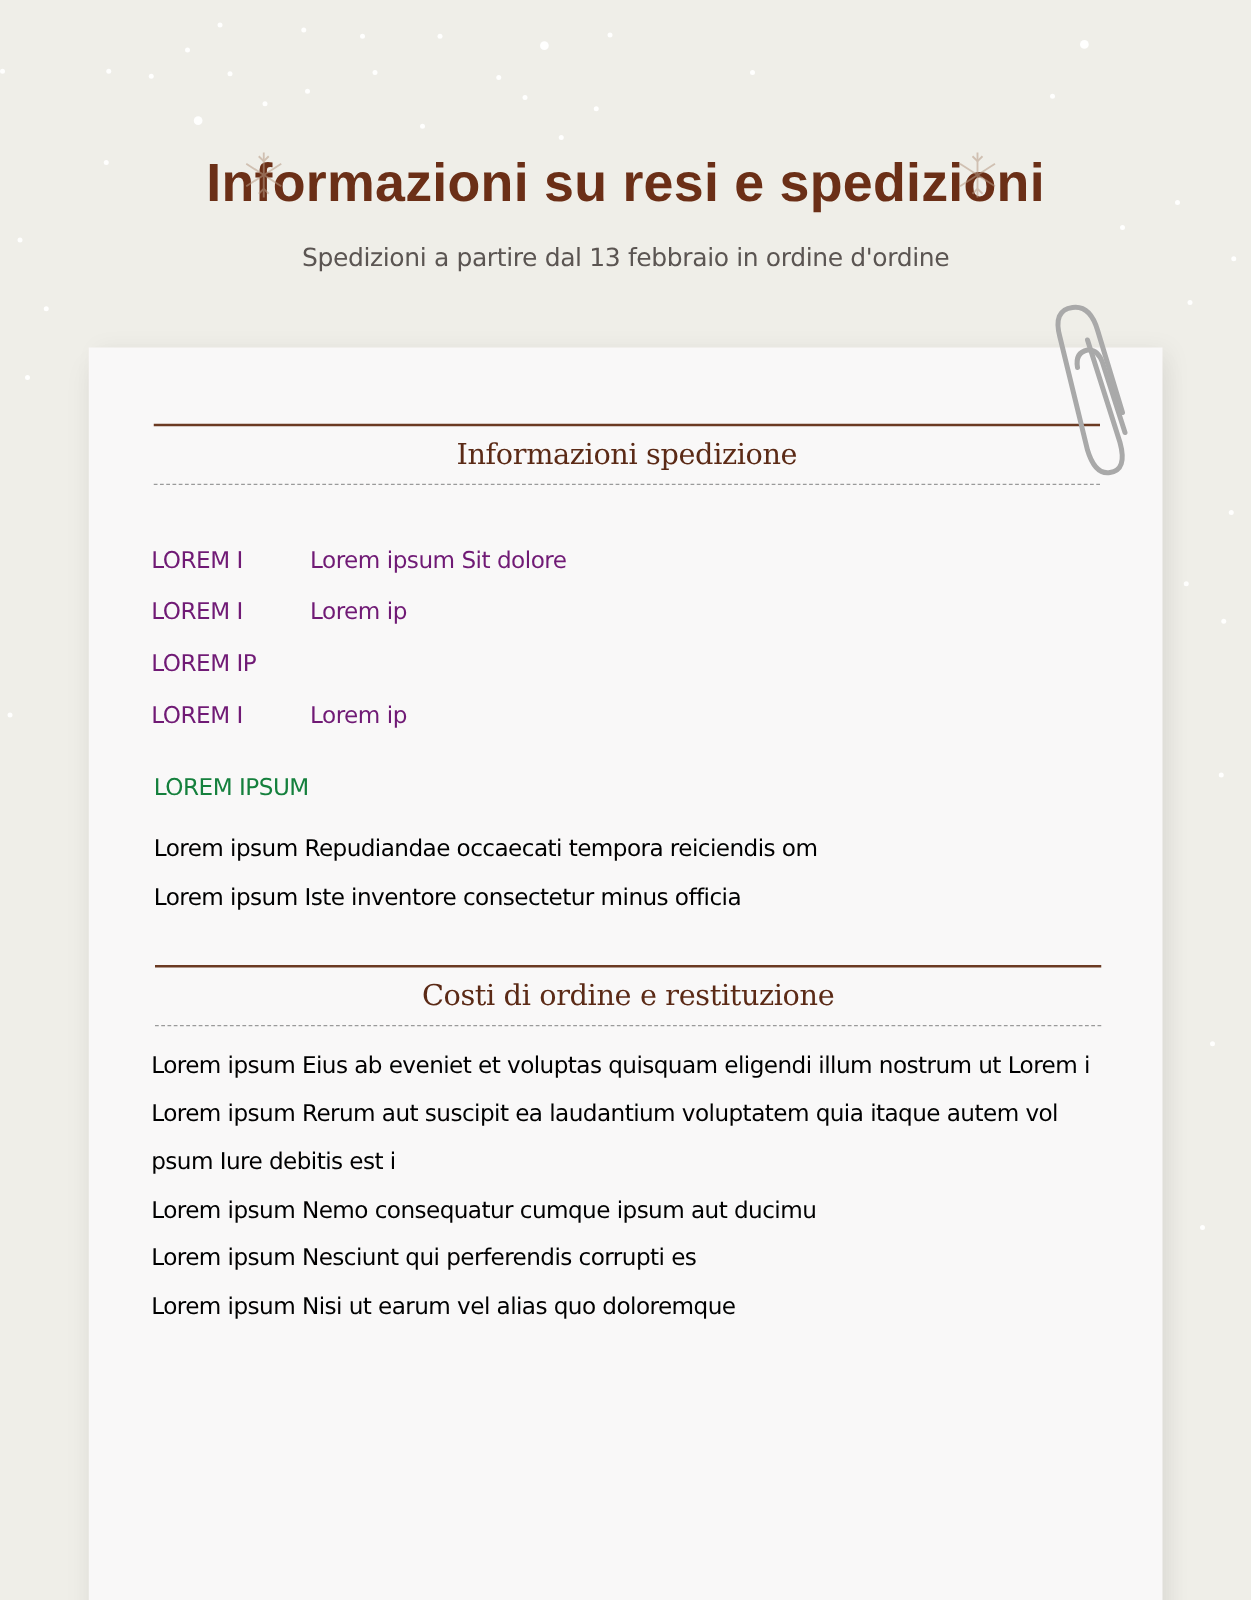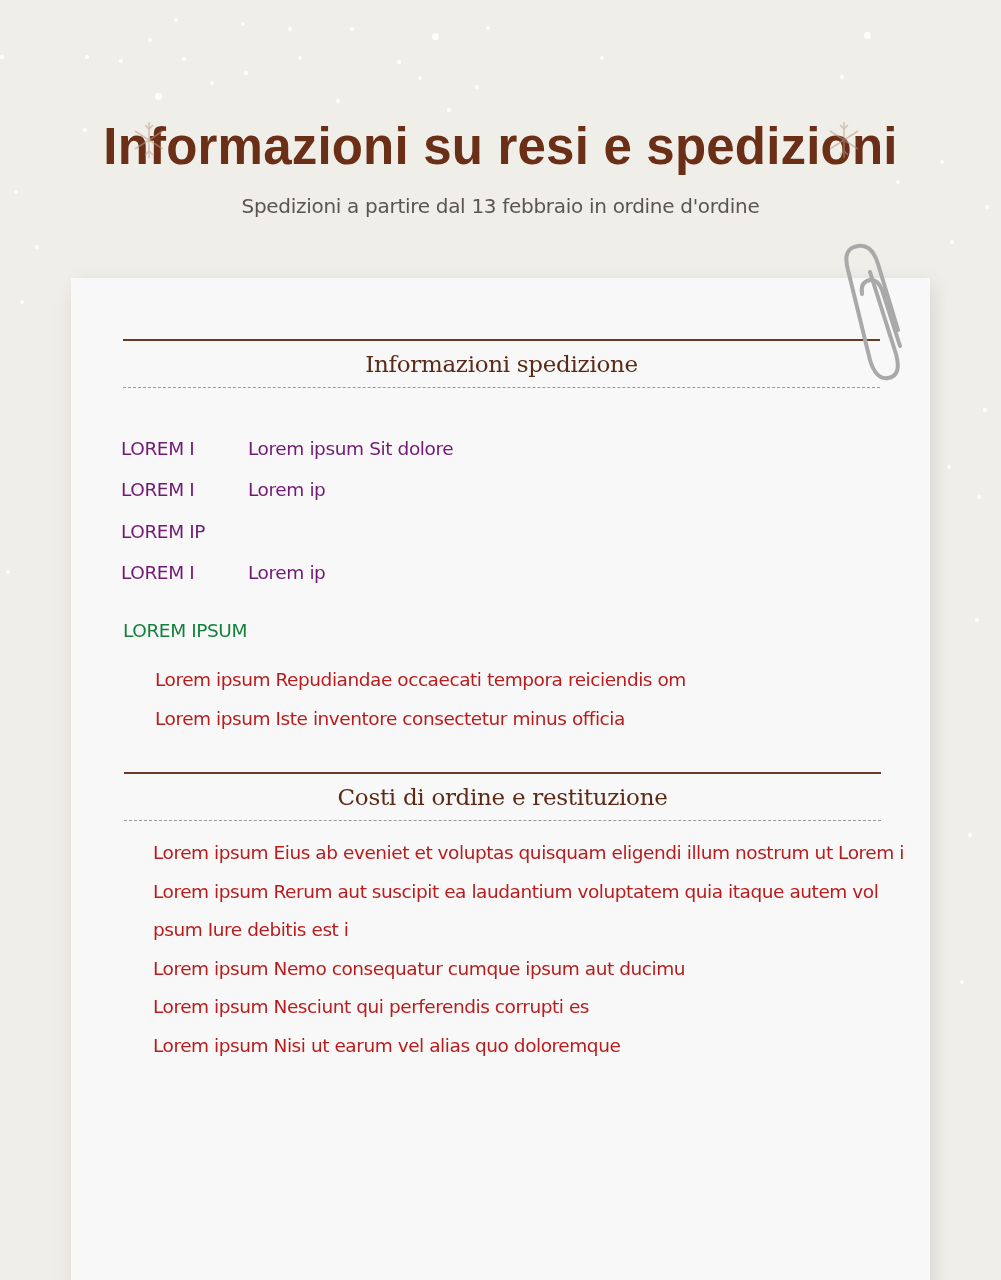--- a/index.html
+++ b/index.html
@@ -14,21 +14,21 @@
     .snow i {
       position: absolute; width: 4px; height: 4px; border-radius: 50%;
       background: #ffffff; opacity: 0.95;
     }
     .snow i.big { width: 7px; height: 7px; }
 
     .header { position: absolute; left: 0; top: 118px; width: 1001px; text-align: center; }
     .title {
       position: relative; display: inline-block;
       font-family: "Liberation Sans", sans-serif; font-weight: bold;
-      font-size: 51px; color: #6b2f17; letter-spacing: 0.2px; line-height: 58px;
+      font-size: 43px; color: #6b2f17; letter-spacing: 0.2px; line-height: 58px;
     }
     .flake {
       position: absolute; top: 2px; width: 32px; height: 40px; opacity: 0.55;
     }
     .flake.l { left: 30px; }
     .flake.r { right: 38px; }
     .subtitle {
       margin-top: 18px;
       font-family: "DejaVu Sans", sans-serif; font-size: 20px; color: #5b5552;
       letter-spacing: -0.3px;
@@ -51,22 +51,22 @@
 
     .kv { position: absolute; left: 50px; top: 150px; }
     .kv-row { display: flex; height: 41.3px; align-items: center;
       font-family: "DejaVu Sans", sans-serif; font-size: 18.5px; color: #701a75; letter-spacing: -0.4px; }
     .kv-key { width: 127px; }
     .kv-val { }
 
     .block-title { position: absolute; left: 52px; top: 342px;
       font-family: "DejaVu Sans", sans-serif; font-size: 18.5px; color: #15803d; letter-spacing: -0.4px; }
     .block-lines { position: absolute; left: 52px; top: 383px; }
-    .line { font-family: "DejaVu Sans", sans-serif; font-size: 18.5px; color: #b91c1c;
-      letter-spacing: -0.45px; line-height: 38.6px; white-space: nowrap; margin-left: 32px; }
+    .line { font-family: "DejaVu Sans", sans-serif; font-size: 18.5px; color: #000000;
+      letter-spacing: -0.45px; line-height: 38.6px; white-space: nowrap; }
 
     .costs { position: absolute; left: 50px; top: 556px; width: 770px; }
   </style>
 </head>
 <body>
 
 <div class="snow">
   <i style="left:174px;top:18px"></i>
     <i style="left:241px;top:22px"></i>
   <i style="left:288px;top:27px"></i>

